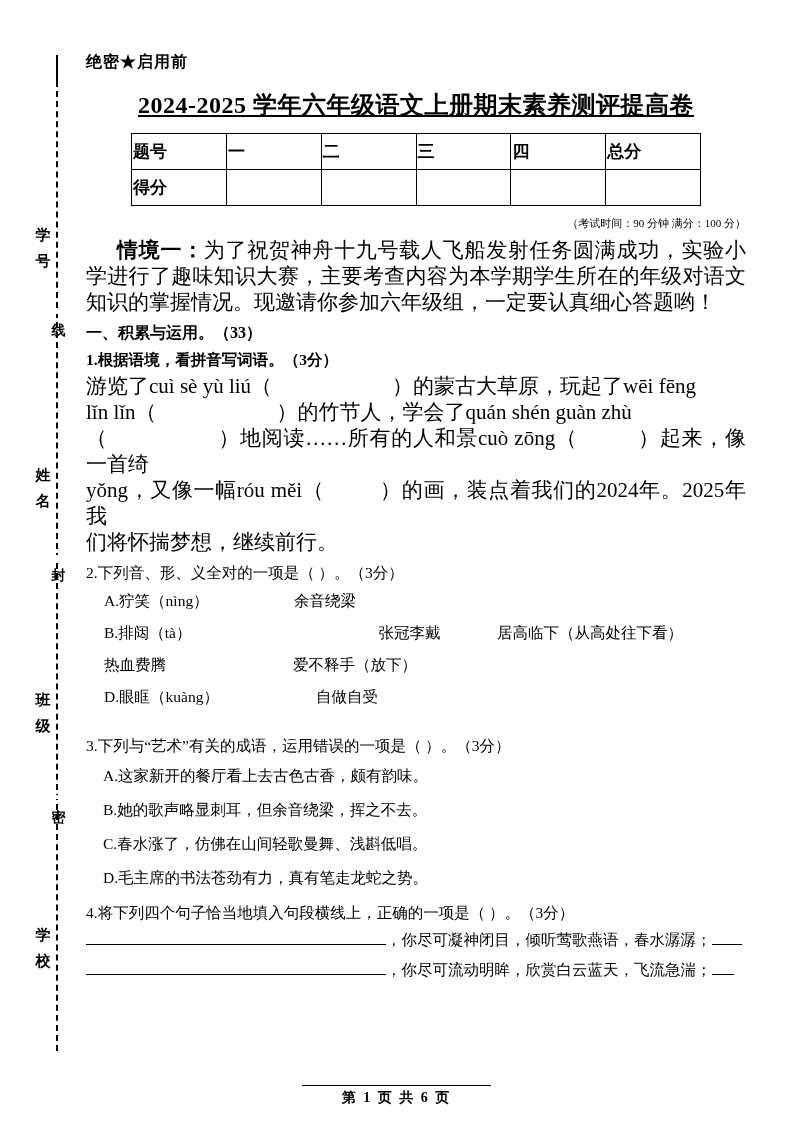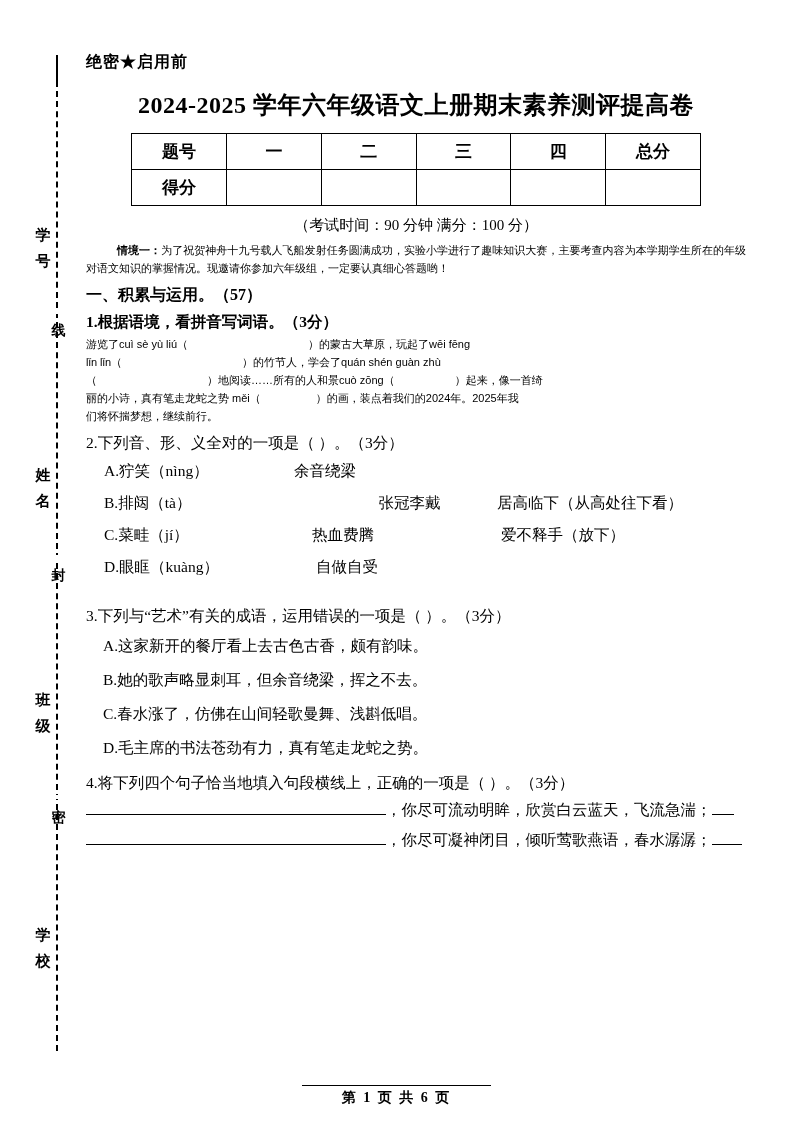--- a/index.html
+++ b/index.html
@@ -86,53 +86,53 @@
     letter-spacing: 1px;
   }
 
   h1.paper-title {
     font-size: 24px;
     font-weight: bold;
     text-align: center;
     margin: 16px 0 12px 0;
     letter-spacing: 0.5px;
     font-family: "Liberation Serif", serif;
+    text-decoration: underline;
   }
 
   table.score-table {
     border-collapse: collapse;
     margin: 0 auto;
     width: 570px;
     table-layout: fixed;
   }
   table.score-table td {
     border: 1px solid #000;
     height: 33px;
-    text-align: center;
     font-size: 17px;
     font-weight: bold;
     font-family: "Liberation Serif", serif;
   }
   table.score-table td.head-cell {
     width: 92px;
   }
 
   .exam-info {
-    text-align: center;
-    font-size: 15px;
+    text-align: right;
+    font-size: 11px;
     margin: 10px 0 6px 0;
     font-family: "Liberation Serif", serif;
   }
 
   p.para {
-    font-size: 11px;
-    line-height: 18px;
+    font-size: 21px;
+    line-height: 26px;
     margin: 4px 0;
     text-align: justify;
-    font-family: Liberation Sans, sans-serif;
+    font-family: Liberation Serif, serif;
   }
   p.indent2 {
     text-indent: 31px;
   }
   .bold {
     font-weight: bold;
   }
   .section-head {
     font-size: 16px;
     font-weight: bold;
@@ -242,66 +242,65 @@
         <td></td>
         <td></td>
       </tr>
     </tbody>
       </table>
 
     <div class="exam-info">（考试时间：90 分钟    满分：100 分）</div>
 
     <p class="para indent2"><span class="bold">情境一：</span><span>为了祝贺神舟十九号载人飞船发射任务圆满成功，实验小学进行了趣味知识大赛，主要考查内容为本学期学生所在的年级对语文知识的掌握情况。现邀请你参加六年级组，一定要认真细心答题哟！</span></p>
 
-    <div class="section-head">一、积累与运用。（57）</div>
+    <div class="section-head">一、积累与运用。（33）</div>
 
     <div class="q-head">1.根据语境，看拼音写词语。（3分）</div>
 
 
     <p class="para" style="margin:0;"><span>游览了cuì   sè yù   liú（</span><span class="blankbox" style="width:120px;"></span><span>）的蒙古大草原，玩起了wēi  fēng</span></p>
 
     <p class="para" style="margin:0;"><span>lǐn  lǐn（</span><span class="blankbox" style="width:120px;"></span><span>）的竹节人，学会了quán  shén  guàn  zhù</span></p>
 
     <p class="para" style="margin:0;"><span>（</span><span class="blankbox" style="width:110px;"></span><span>）地阅读……所有的人和景cuò   zōng（</span><span class="blankbox" style="width:60px;"></span><span>）起来，像一首绮</span></p>
 
-    <p class="para" style="margin:0;"><span>丽的小诗，真有笔走龙蛇之势  měi（</span><span class="blankbox" style="width:55px;"></span><span>）的画，装点着我们的2024年。2025年我</span></p>
+    <p class="para" style="margin:0;"><span>yǒng，又像一幅róu  měi（</span><span class="blankbox" style="width:55px;"></span><span>）的画，装点着我们的2024年。2025年我</span></p>
 
     <p class="para" style="margin:0;">们将怀揣梦想，继续前行。</p>
 
     <div class="q-head" style="font-weight:normal;margin-top:8px;">2.下列音、形、义全对的一项是（      ）。（3分）</div>
 
     <div class="opt-row">
       <span class="opt-a" style="padding-left:18px;">A.狞笑（nìng）</span>
       <span class="opt-b">余音绕梁</span>
     </div>
     <div class="opt-row">
       <span class="opt-a" style="padding-left:18px;">B.排闼（tà）</span>
       <span class="opt-b" style="padding-left:28px;text-align:center;">张冠李戴</span>
       <span class="opt-c">居高临下（从高处往下看）</span>
     </div>
     <div class="opt-row">
-      <span class="opt-a" style="padding-left:18px;">C.菜畦（jí）</span>
       <span class="opt-b" style="padding-left:18px;">热血费腾</span>
       <span class="opt-c" style="padding-left:14px;">爱不释手（放下）</span>
     </div>
     <div class="opt-row">
       <span class="opt-a" style="padding-left:18px;">D.眼眶（kuàng）</span>
       <span class="opt-b" style="padding-left:22px;">自做自受</span>
     </div>
 
     <div class="q-head" style="font-weight:normal;margin-top:24px;">3.下列与“艺术”有关的成语，运用错误的一项是（      ）。（3分）</div>
     <div class="choice-line">A.这家新开的餐厅看上去古色古香，颇有韵味。</div>
     <div class="choice-line">B.她的歌声略显刺耳，但余音绕梁，挥之不去。</div>
     <div class="choice-line">C.春水涨了，仿佛在山间轻歌曼舞、浅斟低唱。</div>
     <div class="choice-line">D.毛主席的书法苍劲有力，真有笔走龙蛇之势。</div>
 
     <div class="q-head" style="font-weight:normal;margin-top:10px;">4.将下列四个句子恰当地填入句段横线上，正确的一项是（      ）。（3分）</div>
 
+    <div class="fill-line"><span class="ul u300"></span><span>，你尽可凝神闭目，倾听莺歌燕语，春水潺潺；</span><span class="ul" style="width:30px;"></span></div>
     <div class="fill-line"><span class="ul u300"></span><span>，你尽可流动明眸，欣赏白云蓝天，飞流急湍；</span><span class="ul u22"></span></div>
-    <div class="fill-line"><span class="ul u300"></span><span>，你尽可凝神闭目，倾听莺歌燕语，春水潺潺；</span><span class="ul" style="width:30px;"></span></div>
 
   </div>
 
   <div class="footer">
     <span class="footer-inner spaced">第 1 页  共 6 页</span>
   </div>
 
 </div>
 
 </body></html>

